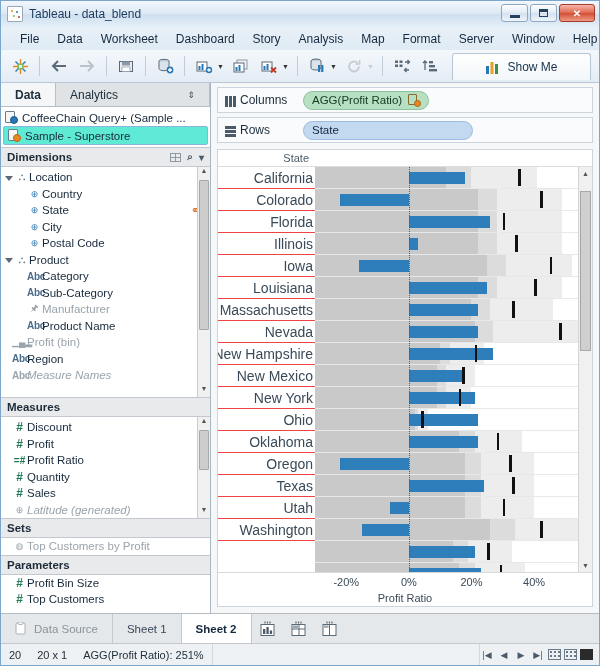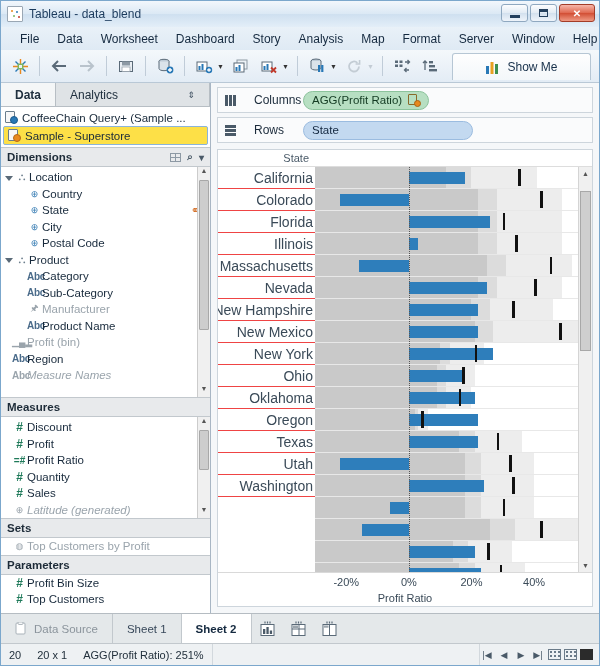--- a/index.html
+++ b/index.html
@@ -98,21 +98,21 @@
                background:#dfe3e6; border-bottom:1px solid #b7bec4; }
   .pane-tab { display:flex; align-items:center; padding:0 14px; font-size:12px; color:#20303f; }
   .pane-tab.active { background:#f4f6f7; font-weight:bold; border-right:1px solid #b7bec4;}
   .pane-tab.inactive { background:#dfe3e6; border-right:1px solid #b7bec4; flex:1 1 auto;}
   .pane-tab .updown { margin-left:auto; font-size:9px; color:#3b4d5e; }
 
   
   .ds-list { background:#fff; padding:2px 0 2px 0; }
   .ds-item { display:flex; align-items:center; gap:4px; font-size:11.5px;
              padding:2px 4px; color:#18293a; white-space:nowrap; overflow:hidden;}
-  .ds-item.sel { background:#fde047; border:1px solid #8bb4da; margin:0 2px; border-radius:2px;}
+  .ds-item.sel { background:#5eead4; border:1px solid #8bb4da; margin:0 2px; border-radius:2px;}
   .ds-ico { width:13px; height:13px; flex:0 0 13px; position:relative; }
   .ds-ico .sheet { position:absolute; left:0; top:0; width:10px; height:12px;
                    background:#f7f7f7; border:1px solid #6a7d8c; border-radius:1px;}
   .ds-ico .dot { position:absolute; right:0; bottom:0; width:8px; height:8px;
                  border-radius:50%; background:#e8891f; border:1px solid #b4681a;}
   .ds-ico.blue .dot { background:#2878b6; border-color:#1d5a8c; }
 
   
   .sec-hdr { height:20px; display:flex; align-items:center; gap:4px;
              padding:0 6px; font-size:11.5px; font-weight:bold; color:#1d2b38;
@@ -152,21 +152,21 @@
   .vscroll .arw { position:absolute; left:0; right:0; height:12px; font-size:7px;
                   text-align:center; color:#555; }
 
   
   .flat-list { background:#fff; }
 
   
   .shelves { flex:0 0 auto; padding:4px 6px 2px 6px; }
   .shelf { display:flex; align-items:center; height:26px; margin-bottom:4px;
            background:#fafbfc; border:1px solid #cdd5dc; }
-  .shelf-label { width:85px; flex:0 0 85px; display:flex; align-items:center; gap:18px;
+  .shelf-label { width:85px; flex:0 0 85px; display:flex; align-items:flex-end; gap:4px;
                  padding-left:7px; font-size:12px; color:#1b2b3b; }
   .col-ico { display:inline-block; width:11px; height:11px;
      background:
        linear-gradient(#4a5a68 0 0) 0 0/3px 11px no-repeat,
        linear-gradient(#4a5a68 0 0) 4px 0/3px 11px no-repeat,
        linear-gradient(#4a5a68 0 0) 8px 0/3px 11px no-repeat; }
   .row-ico { display:inline-block; width:11px; height:11px;
      background:
        linear-gradient(#4a5a68 0 0) 0 0/11px 3px no-repeat,
        linear-gradient(#4a5a68 0 0) 0 4px/11px 3px no-repeat,
@@ -590,20 +590,22 @@
         <div class="viz-col-hdr">
           <div class="sp"></div>
           <div class="lbl">State</div>
         </div>
         <div class="rows-area">
           <div class="rowlabels" id="rowlabels">
               <div class="rowlabel">California</div>
               <div class="rowlabel">Colorado</div>
               <div class="rowlabel">Florida</div>
               <div class="rowlabel">Illinois</div>
+              <div class="rowlabel">Iowa</div>
+              <div class="rowlabel">Louisiana</div>
               <div class="rowlabel">Massachusetts</div>
               <div class="rowlabel">Nevada</div>
               <div class="rowlabel">New Hampshire</div>
               <div class="rowlabel">New Mexico</div>
               <div class="rowlabel">New York</div>
               <div class="rowlabel">Ohio</div>
               <div class="rowlabel">Oklahoma</div>
               <div class="rowlabel">Oregon</div>
               <div class="rowlabel">Texas</div>
               <div class="rowlabel">Utah</div>

